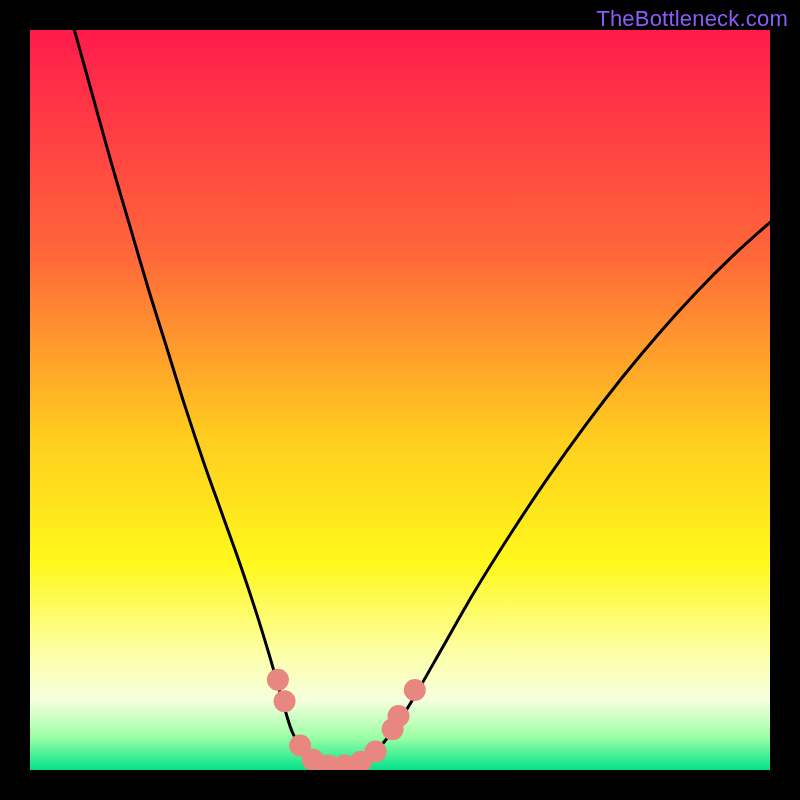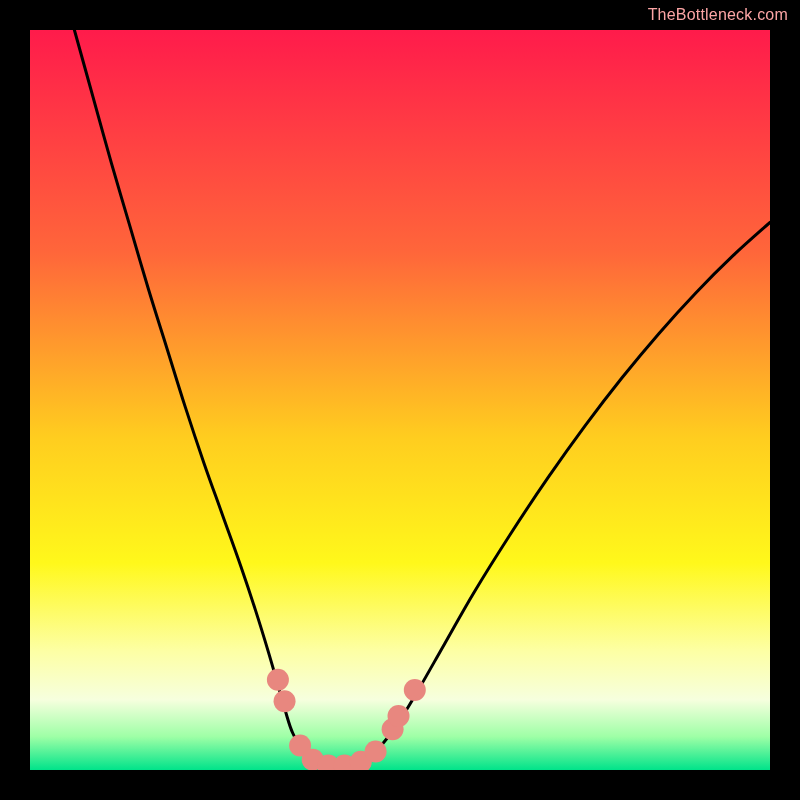--- a/index.html
+++ b/index.html
@@ -22,22 +22,22 @@
     left: 30px;
     top: 30px;
     width: 740px;
     height: 740px;
     overflow: hidden;
   }
   .watermark {
     position: absolute;
     top: 6px;
     right: 12px;
-    color: #fca5a5;
-    font-size: 16px;
+    color: #8b5cf6;
+    font-size: 22px;
     font-weight: 500;
     letter-spacing: 0.2px;
   }
   svg { display: block; }
 </style>
 </head>
 <body>
 
 <div class="frame">
   <div class="watermark">TheBottleneck.com</div>

